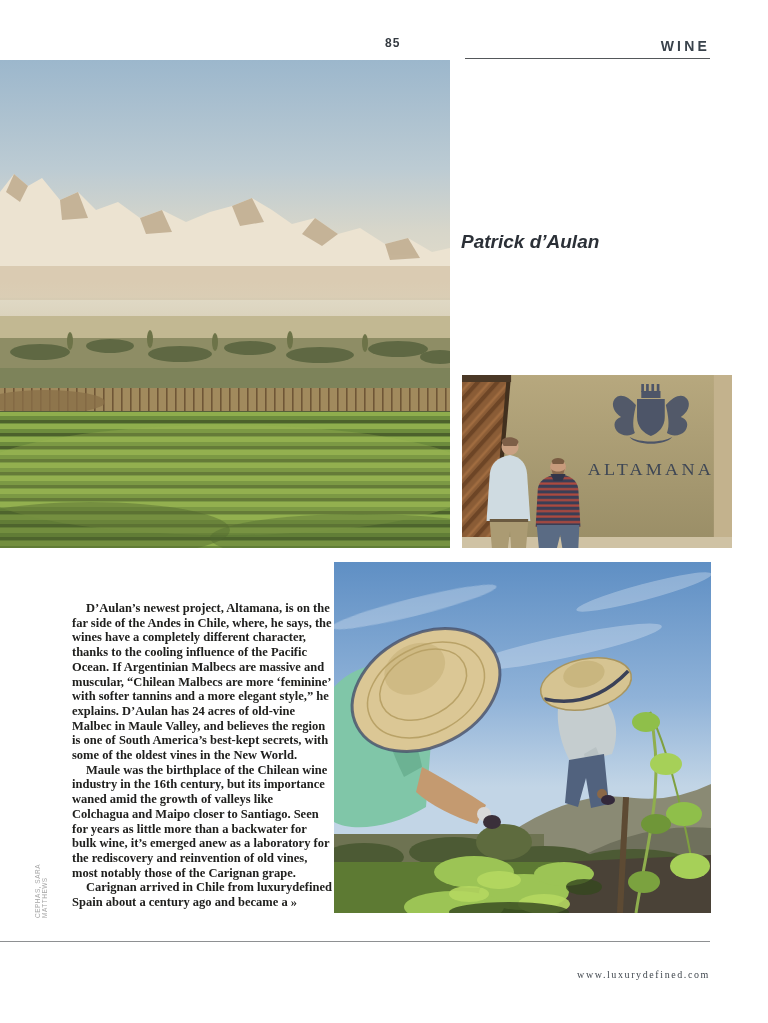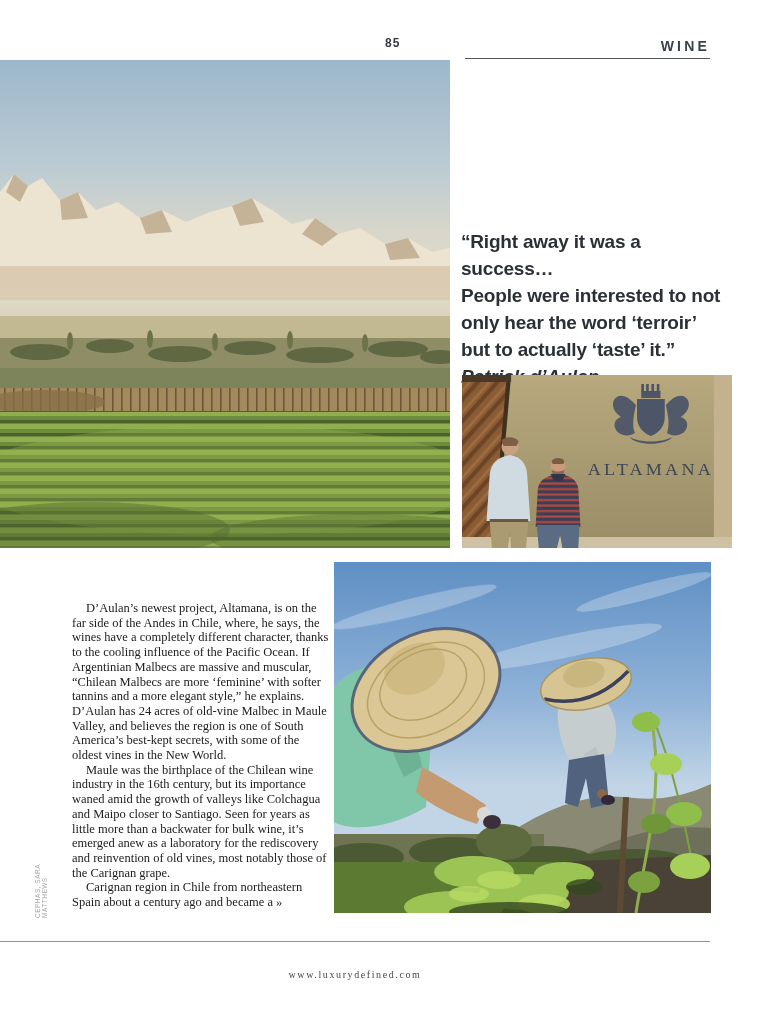--- a/index.html
+++ b/index.html
@@ -22,31 +22,31 @@
 
   
   .pullquote{position:absolute;left:461px;top:228px;width:262px;margin:0;
              font-family:"Liberation Sans",sans-serif;color:#2b3037;}
   .quote-text{margin:0;font-size:19px;line-height:27px;font-weight:700;letter-spacing:-0.2px;
               white-space:pre-line;}
   .quote-attr{margin:0;font-size:19px;line-height:27px;font-weight:700;font-style:italic;}
 
   
   .article{position:absolute;left:72px;top:601px;width:260px;color:#20201e;}
-  .article p{margin:0;font-size:12.5px;line-height:14.7px;text-indent:14px;}
+  .article p{margin:0;font-size:12.5px;line-height:14.7px;text-indent:14px;font-weight:bold;}
 
   
   .credit{position:absolute;left:34px;top:826px;height:92px;
           writing-mode:vertical-rl;transform:rotate(180deg);
           font-family:"Liberation Sans",sans-serif;font-size:6.5px;letter-spacing:.5px;
           color:#a6a6a6;}
 
   
   .footer-rule{position:absolute;left:0;top:941px;width:710px;height:1px;background:#8e9092;}
-  .footer-url{position:absolute;left:0;right:58px;top:969px;text-align:center;
+  .footer-url{position:absolute;left:0;right:58px;top:969px;text-align:right;
               font-family:"Liberation Serif",serif;font-size:10px;letter-spacing:1.6px;
               color:#40474e;}
 </style>
 </head>
 <body>
 
 <div class="page">
 
   <span class="pagenum">85</span>
   <span class="section">WINE</span>
@@ -115,24 +115,20 @@
       <rect y="351" width="450" height="3" fill="#55603a"></rect>
 
       <rect y="352" width="450" height="136" fill="url(#ls-rows)"></rect>
       <ellipse cx="225" cy="420" rx="260" ry="55" fill="#9cb553" opacity="0.32"></ellipse>
       <ellipse cx="90" cy="470" rx="140" ry="28" fill="#51682f" opacity="0.45"></ellipse>
       <ellipse cx="360" cy="478" rx="150" ry="24" fill="#51682f" opacity="0.4"></ellipse>
     </svg>
   </div>
 
   <blockquote class="pullquote">
-    <p class="quote-text">“Right away it was a success…
-People were interested to not
-only hear the word ‘terroir’
-but to actually ‘taste’ it.”</p>
     <p class="quote-attr">Patrick d’Aulan</p>
   </blockquote>
 
   <div class="photo photo-altamana">
     <svg viewBox="0 0 253 173" preserveAspectRatio="none">
       <defs>
         <linearGradient id="am-wall" x1="0" y1="0" x2="0" y2="1">
           <stop offset="0" stop-color="#b7a87e"></stop>
           <stop offset="1" stop-color="#998d66"></stop>
         </linearGradient>
@@ -183,21 +179,21 @@
         <path d="M90,99 C78,101 72,106 71,114 L69,152 L111,152 L109,114 C108,105 101,100 90,99 Z" fill="url(#am-polo)"></path>
         <path d="M83,99 L97,99 L94,106 L86,106 Z" fill="#33364a"></path>
         <path d="M70,150 L110,150 L109,173 L94,173 L92,160 L89,173 L72,173 Z" fill="#5a6b84"></path>
       </g>
     </svg>
   </div>
 
   <div class="article">
     <p>D’Aulan’s newest project, Altamana, is on the far side of the Andes in Chile, where, he says, the wines have a completely different character, thanks to the cooling influence of the Pacific Ocean. If Argentinian Malbecs are massive and muscular, “Chilean Malbecs are more ‘feminine’ with softer tannins and a more elegant style,” he explains. D’Aulan has 24 acres of old-vine Malbec in Maule Valley, and believes the region is one of South America’s best-kept secrets, with some of the oldest vines in the New World.</p>
     <p>Maule was the birthplace of the Chilean wine industry in the 16th century, but its importance waned amid the growth of valleys like Colchagua and Maipo closer to Santiago. Seen for years as little more than a backwater for bulk wine, it’s emerged anew as a laboratory for the rediscovery and reinvention of old vines, most notably those of the Carignan grape.</p>
-    <p>Carignan region in Chile from northeastern Spain about a century ago and became a »</p>
+    <p>Carignan arrived in Chile from luxurydefined Spain about a century ago and became a »</p>
   </div>
 
   <div class="credit">CEPHAS, SARA MATTHEWS</div>
 
   <div class="photo photo-workers">
     <svg viewBox="0 0 377 351" preserveAspectRatio="none">
       <defs>
         <linearGradient id="wk-sky" x1="0" y1="0" x2="0" y2="1">
           <stop offset="0" stop-color="#5f8fc4"></stop>
           <stop offset="0.45" stop-color="#8fb2d8"></stop>

